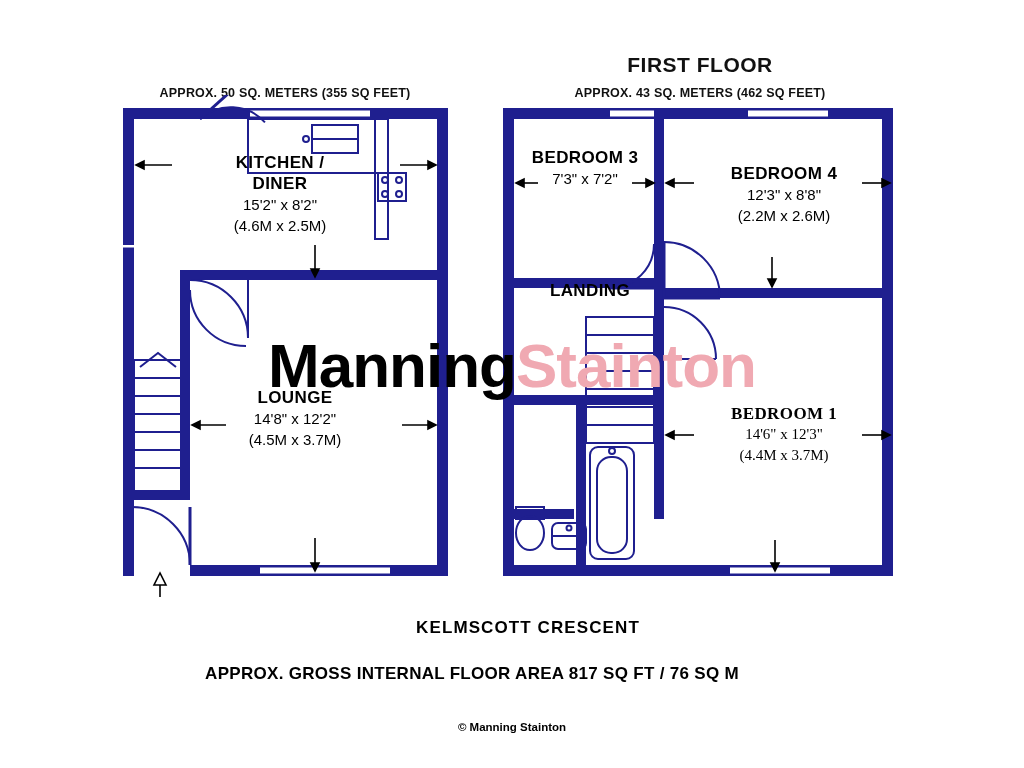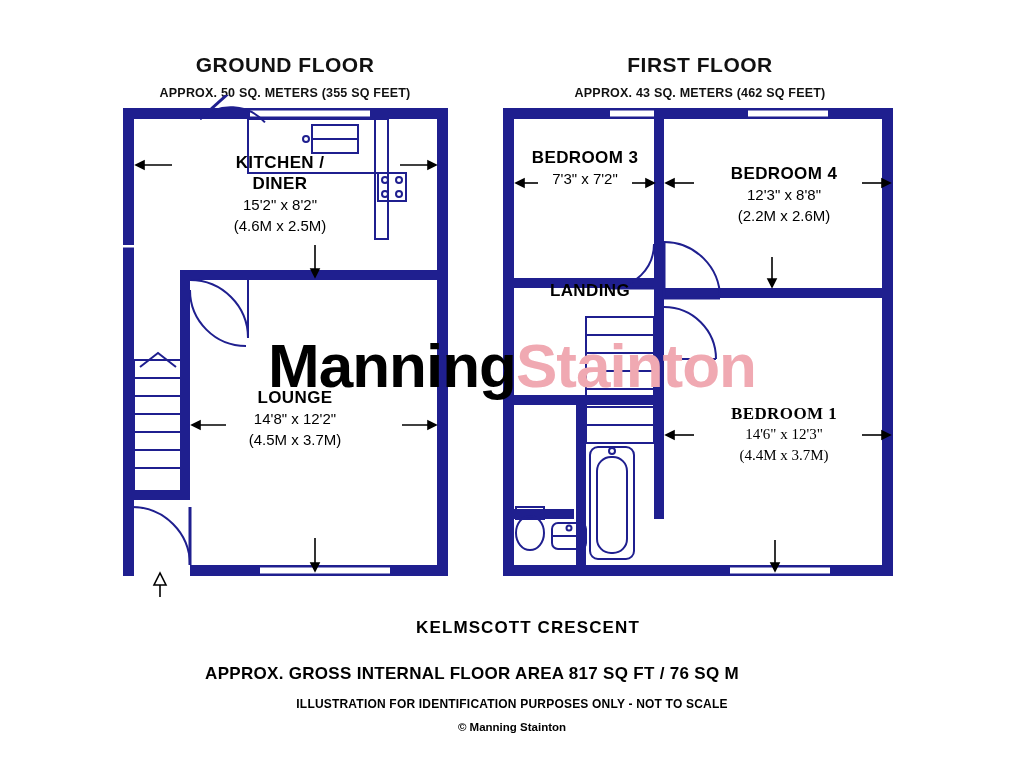--- a/index.html
+++ b/index.html
@@ -114,21 +114,20 @@
 </style>
 </head>
 <body>
 
 <div id="stage">
 
   <div class="watermark">
     <span class="wm-a">Manning</span><span class="wm-b">Stainton</span>
   </div>
 
-  <div class="floor-title" style="left:105px; top:53px; width:360px;">GROUND FLOOR</div>
   <div class="floor-sub" style="left:105px; top:86px; width:360px;">APPROX. 50 SQ. METERS (355 SQ FEET)</div>
 
   <div class="floor-title" style="left:520px; top:53px; width:360px;">FIRST FLOOR</div>
   <div class="floor-sub" style="left:520px; top:86px; width:360px;">APPROX. 43 SQ. METERS (462 SQ FEET)</div>
 
   <svg class="abs" style="left:100px; top:95px;" width="380" height="510" viewBox="0 0 380 510">
     <g fill="#1f1f8f">
 
       <rect x="23" y="13" width="325" height="11"></rect>
 
@@ -363,16 +362,15 @@
   </div>
 
   <div class="room" style="left:684px; top:403px; width:200px;font-family:Liberation Serif, serif;">
     <div class="nm">BEDROOM 1</div>
     <div class="dim">14'6" x 12'3"</div>
     <div class="dim">(4.4M x 3.7M)</div>
   </div>
 
   <div class="footer-street" style="top:618px;padding-left:16px;">KELMSCOTT CRESCENT</div>
   <div class="footer-area" style="top:664px;">APPROX. GROSS INTERNAL FLOOR AREA 817 SQ FT / 76 SQ M</div>
-  <div class="footer-note" style="top:697px;">ILLUSTRATION FOR IDENTIFICATION PURPOSES ONLY - NOT TO SCALE</div>
   <div class="footer-copy" style="top:721px;">© Manning Stainton</div>
 
 </div>
 
 </body></html>

